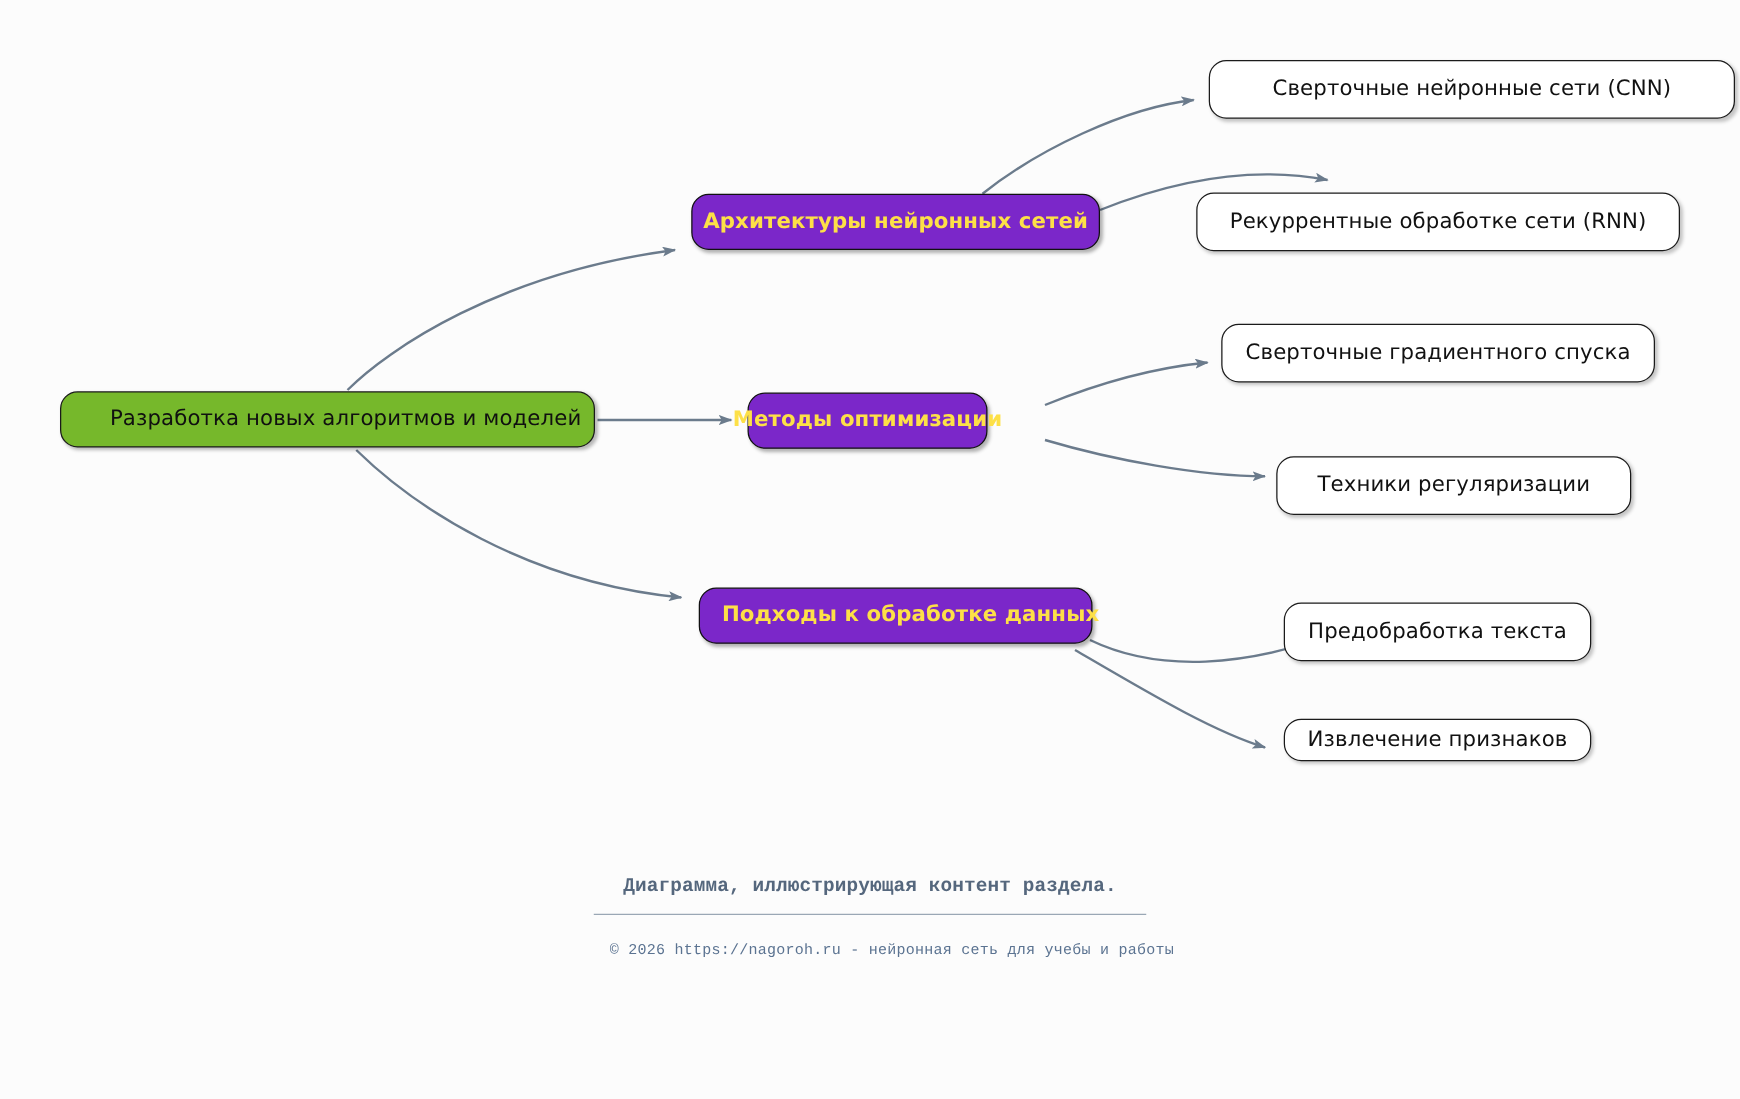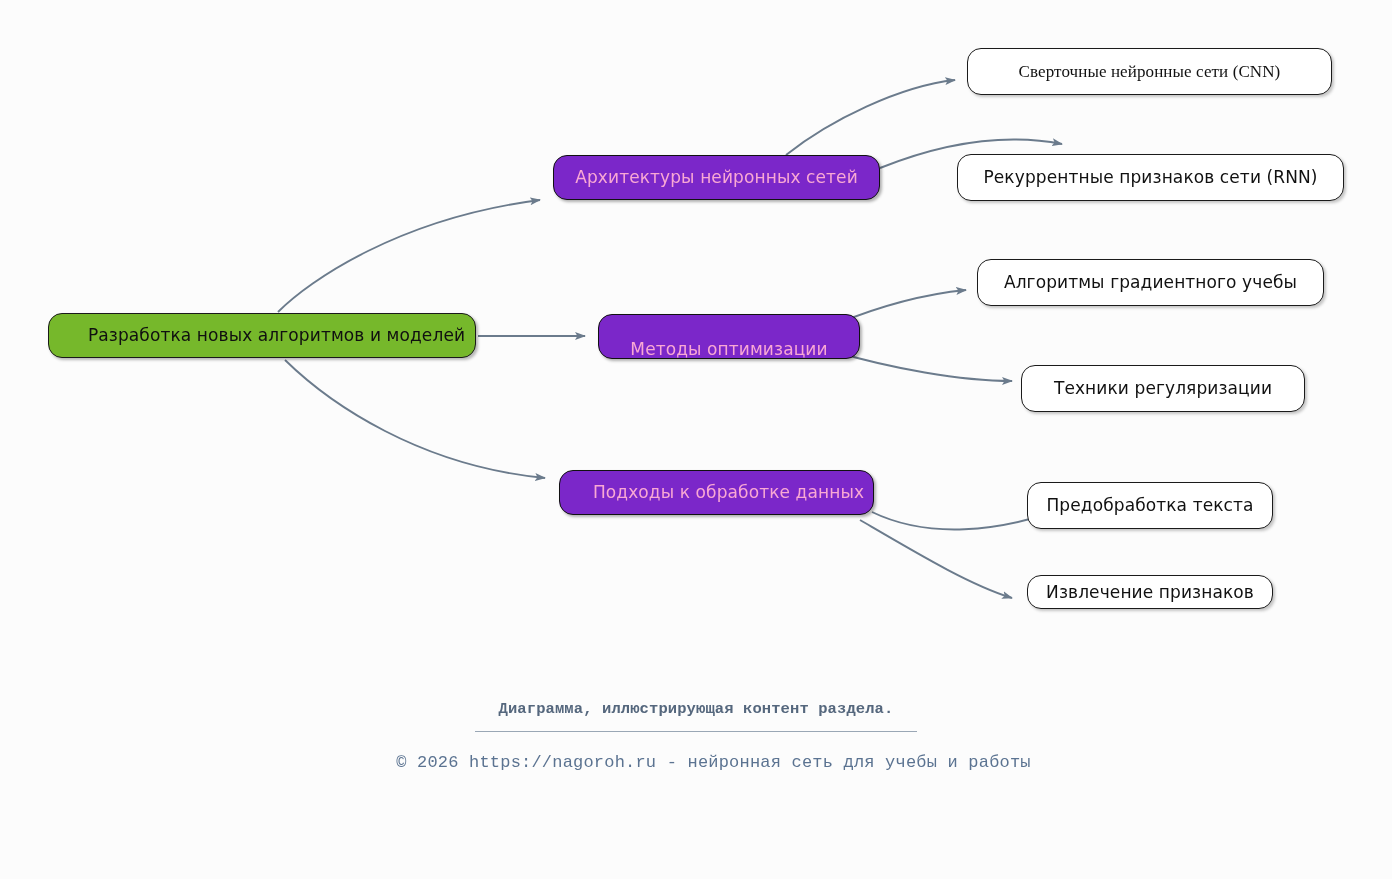--- a/index.html
+++ b/index.html
@@ -48,22 +48,23 @@
   .node-root {
     background: #76b82b;
     border: 1.6px solid #1a1a1a;
     color: #101010;
     box-shadow: 2px 2px 3px rgba(0,0,0,0.28);
   }
 
   .node-branch {
     background: #7b27c9;
     border: 1.6px solid #111111;
-    color: #f9a8d4;
+    color: #fde047;
     box-shadow: 2px 2px 3px rgba(0,0,0,0.3);
+    font-weight: bold;
   }
 
   .node-leaf {
     background: #ffffff;
     border: 1.7px solid #1b1b1b;
     color: #111111;
     box-shadow: 2px 2px 3px rgba(0,0,0,0.22);
   }
 
   .node-label {
@@ -91,21 +92,21 @@
   #footer-divider {
     width: 442px;
     height: 0;
     margin: 12px auto 0 auto;
     border-top: 1.2px solid #9aa7b5;
   }
 
   #copyright-line {
     margin-top: 21px;
     color: #5b7391;
-    font-size: 17px;
+    font-size: 12px;
     letter-spacing: 0.2px;
     margin-left: 35px;
   }
 </style>
 </head>
 <body>
 
 <div id="diagram-canvas">
 
   <svg class="edge-svg" viewBox="0 0 1392 879" xmlns="http://www.w3.org/2000/svg">
@@ -135,34 +136,34 @@
   </svg>
 
   <div class="node node-root" style="left:48px; top:313px; width:428px; height:45px;padding-left:29px;">
     <span class="node-label">Разработка новых алгоритмов и моделей</span>
   </div>
 
   <div class="node node-branch" style="left:553px; top:155px; width:327px; height:45px;">
     <span class="node-label">Архитектуры нейронных сетей</span>
   </div>
 
-  <div class="node node-leaf" style="left:967px; top:48px; width:365px; height:47px;font-family:Liberation Serif, serif;">
+  <div class="node node-leaf" style="left:967px; top:48px; width:421px; height:47px;">
     <span class="node-label">Сверточные нейронные сети (CNN)</span>
   </div>
 
   <div class="node node-leaf" style="left:957px; top:154px; width:387px; height:47px;">
-    <span class="node-label">Рекуррентные признаков сети (RNN)</span>
+    <span class="node-label">Рекуррентные обработке сети (RNN)</span>
   </div>
 
-  <div class="node node-branch" style="left:598px; top:314px; width:262px; height:45px;align-items:flex-end;">
+  <div class="node node-branch" style="left:598px; top:314px; width:192px; height:45px;">
     <span class="node-label">Методы оптимизации</span>
   </div>
 
   <div class="node node-leaf" style="left:977px; top:259px; width:347px; height:47px;">
-    <span class="node-label">Алгоритмы градиентного учебы</span>
+    <span class="node-label">Сверточные градиентного спуска</span>
   </div>
 
   <div class="node node-leaf" style="left:1021px; top:365px; width:284px; height:47px;">
     <span class="node-label">Техники регуляризации</span>
   </div>
 
   <div class="node node-branch" style="left:559px; top:470px; width:315px; height:45px;padding-left:24px;">
     <span class="node-label">Подходы к обработке данных</span>
   </div>
 

